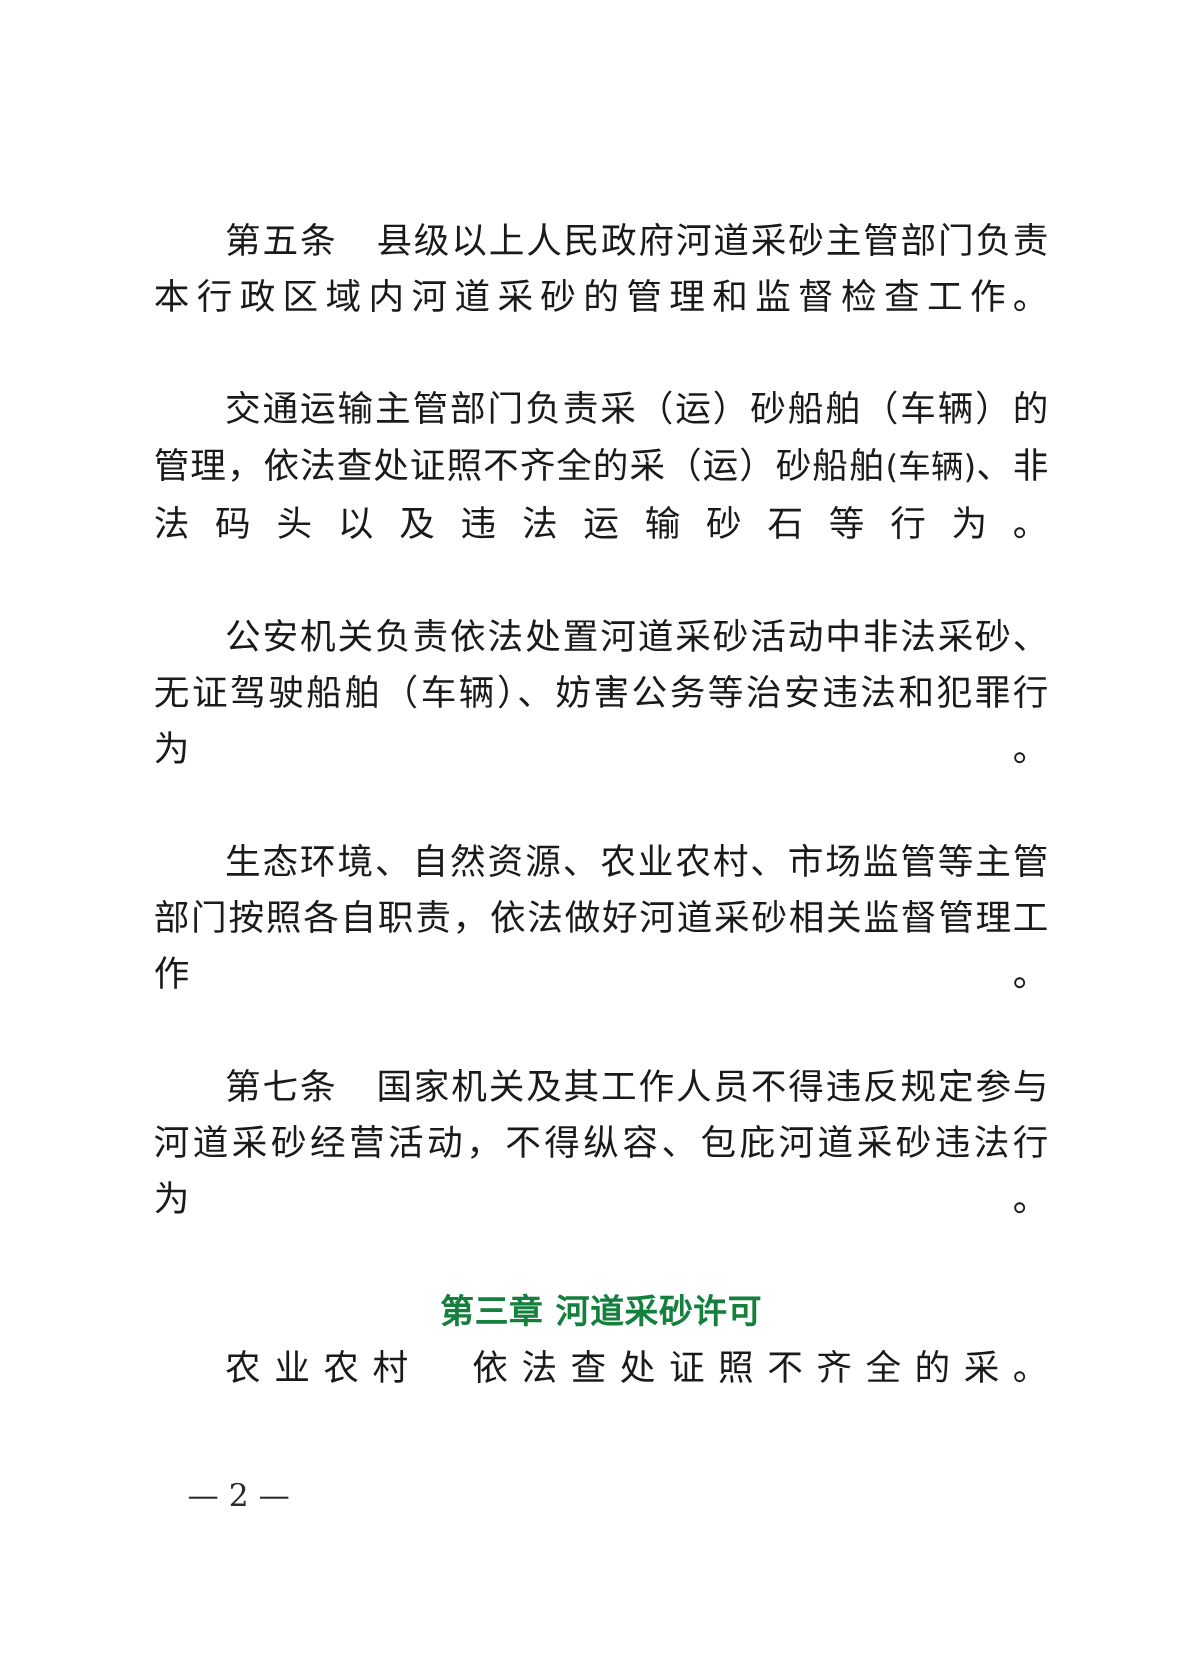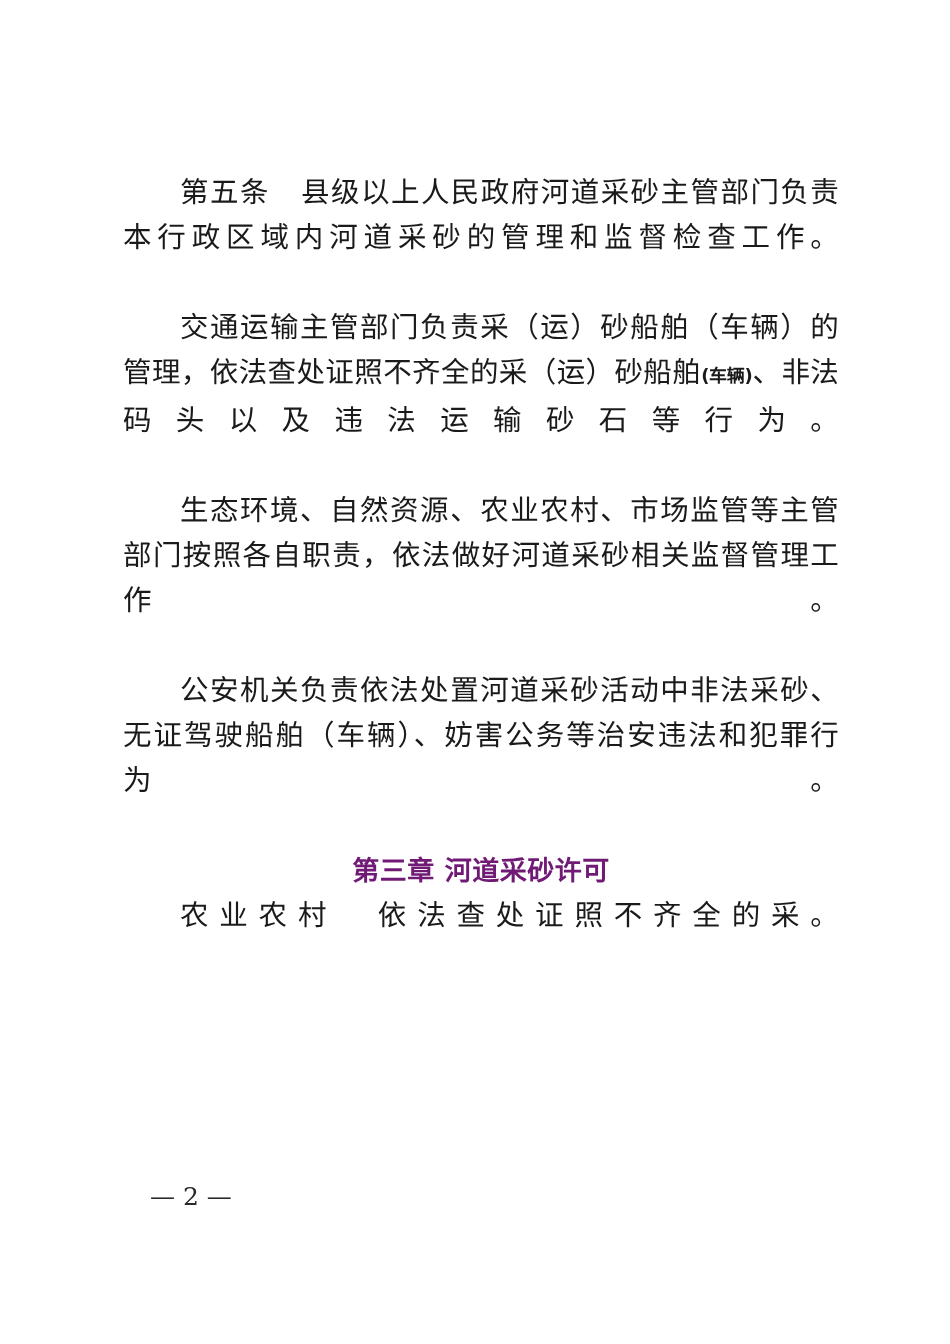--- a/index.html
+++ b/index.html
@@ -50,32 +50,32 @@
 
   
   .marker-gap {
     display: inline-block;
     width: 30px;
   }
 
   
   .halfwidth-paren {
     font-family: "DejaVu Sans", "Liberation Sans", sans-serif;
-    font-weight: 700;
-    font-size: 18px;
+    font-weight: 400;
+    font-size: 26px;
     letter-spacing: -0.5px;
   }
 
   
   .chapter-heading {
     font-family: "DejaVu Serif", "Liberation Serif", serif;
     font-weight: 700;
     font-size: 27px;
     line-height: 45px;
-    color: #701a75;
+    color: #15803d;
     text-align: center;
     margin: 0;
     letter-spacing: 0.5px;
   }
 
   
   .page-footer {
     position: absolute;
     left: 150px;
     top: 1182px;
@@ -90,24 +90,25 @@
 <body>
 
 <div class="page">
 
   <div class="text-column">
 
     <p class="para"><span>第五条</span><span class="marker-gap"></span><span>县级以上人民政府河道采砂主管部门负责本行政区域内河道采砂的管理和监督检查工作。</span></p>
 
     <p class="para"><span>交通运输主管部门负责采（运）砂船舶（车辆）的管理，依法查处证照不齐全的采（运）砂船舶</span><span class="halfwidth-paren">(车辆)</span><span>、非法码头以及违法运输砂石等行为。</span></p>
 
+    <p class="para"><span>公安机关负责依法处置河道采砂活动中非法采砂、无证驾驶船舶（车辆）、妨害公务等治安违法和犯罪行为。</span></p>
+
     <p class="para"><span>生态环境、自然资源、农业农村、市场监管等主管部门按照各自职责，依法做好河道采砂相关监督管理工作。</span></p>
 
-    <p class="para"><span>公安机关负责依法处置河道采砂活动中非法采砂、无证驾驶船舶（车辆）、妨害公务等治安违法和犯罪行为。</span></p>
-
+    <p class="para"><span>第七条</span><span class="marker-gap"></span><span>国家机关及其工作人员不得违反规定参与河道采砂经营活动，不得纵容、包庇河道采砂违法行为。</span></p>
 
     <h2 class="chapter-heading">第三章 河道采砂许可</h2>
 
     <p class="para"><span>农业农村</span><span class="marker-gap"></span><span>依法查处证照不齐全的采。</span></p>
 
 
     <p class="para"></p>
 
   </div>
 

